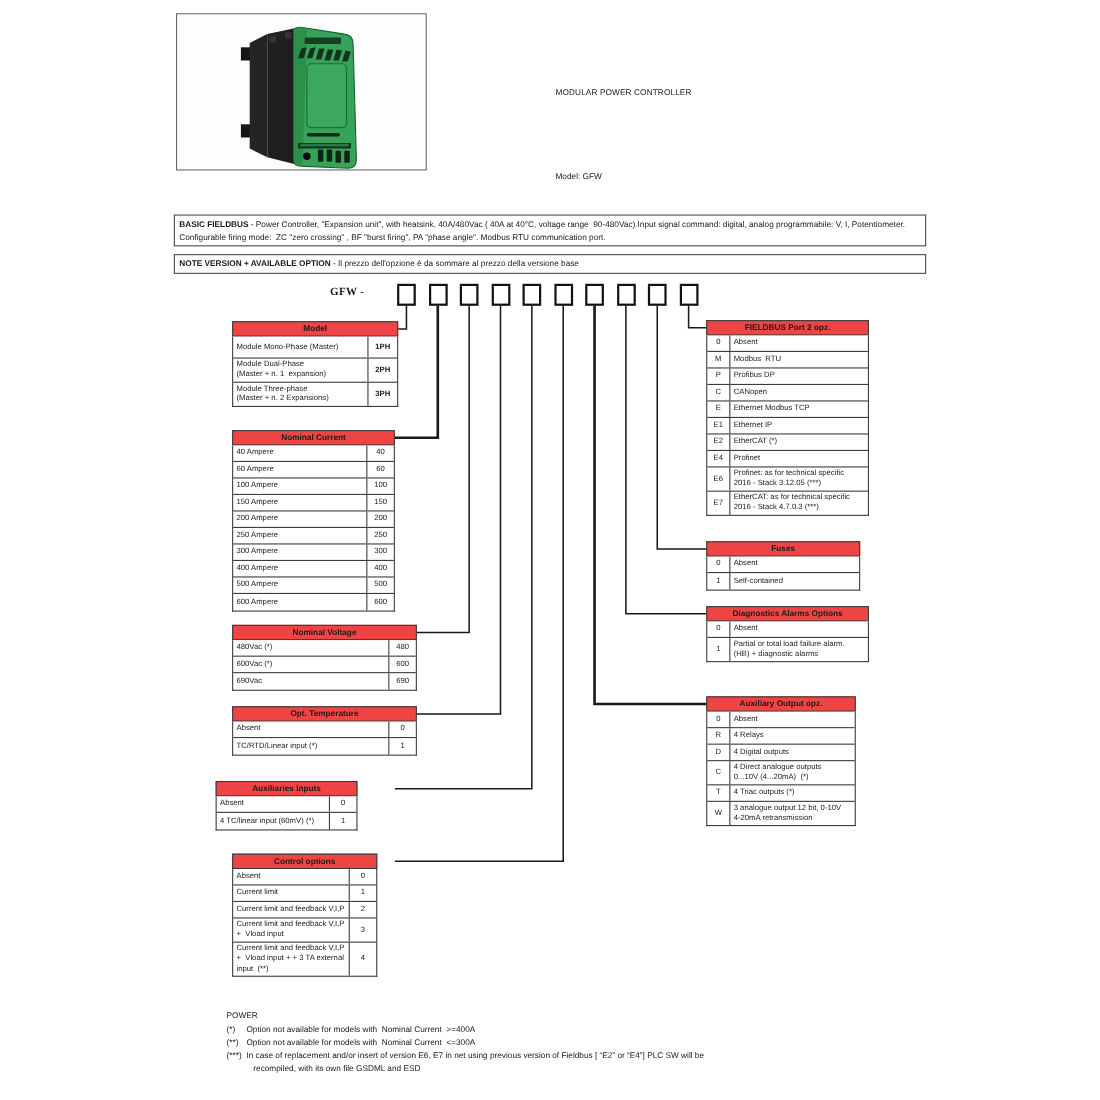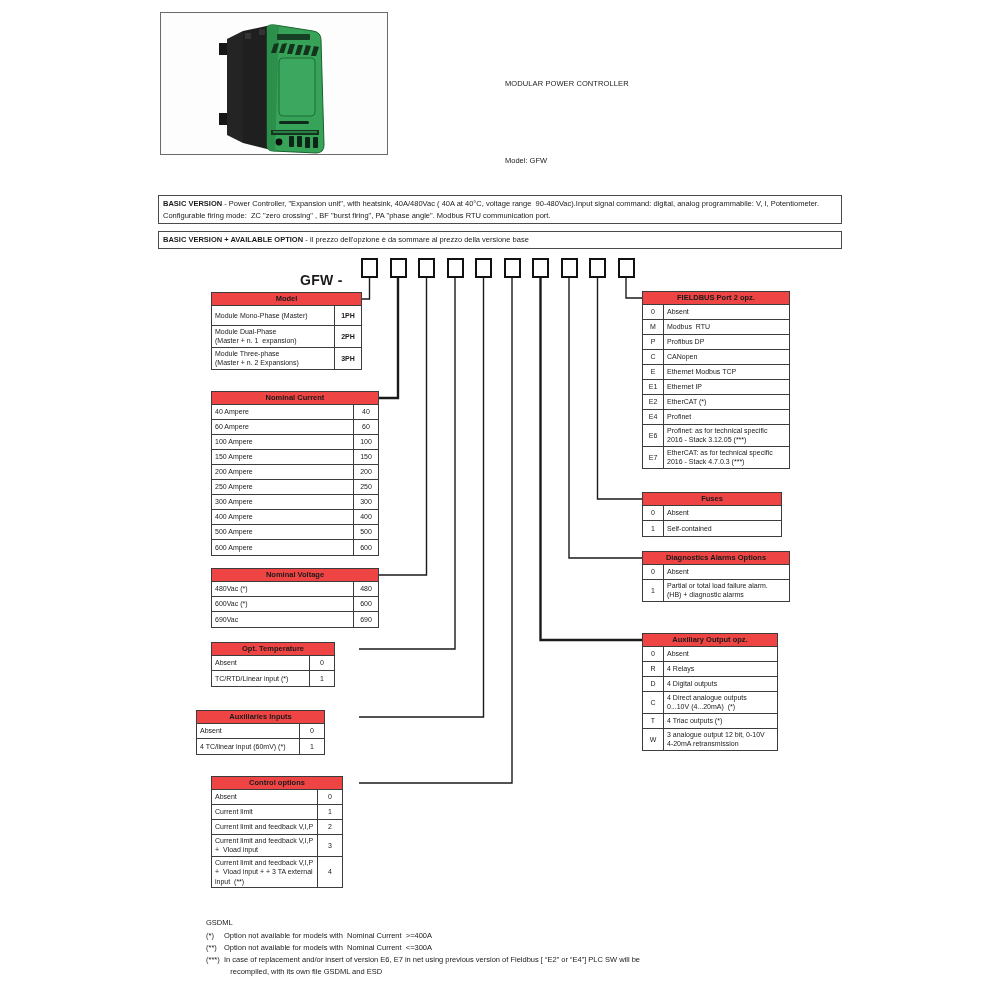--- a/index.html
+++ b/index.html
@@ -13,21 +13,21 @@
   #doc-title{left:505px;top:79px;font-size:7.5px;font-weight:normal;letter-spacing:.1px;}
   #model-line{left:505px;top:156px;font-size:7.5px;}
 
   
   .desc-box{left:158px;width:684px;border:1px solid #4a4a4a;font-size:7.5px;line-height:1.55;padding:2px 4px;white-space:pre-wrap;}
   #bv1{top:195px;min-height:25px;}
   #bv2{top:231px;min-height:12px;}
   .desc-box b{font-weight:bold;}
 
   
-  #gfw-prefix{left:300px;top:272px;font-size:14px;font-weight:bold;letter-spacing:.3px;}
+  #gfw-prefix{left:300px;top:260px;font-size:10px;font-weight:bold;letter-spacing:.3px;font-family:Liberation Serif, serif;}
   #boxes{left:361px;top:258px;display:flex;gap:11.5px;}
   .cbox{width:17px;height:20px;border:2px solid #111;background:#fff;box-sizing:border-box;}
 
   
   #connectors{left:0;top:0;}
 
   
   .ot{position:absolute;box-sizing:border-box;font-size:7px;line-height:1.35;}
   .ot-h{border:1px solid #3c3c3c;background:#ef4444;font-weight:bold;font-size:7.5px;height:14px;display:flex;align-items:center;justify-content:center;box-sizing:border-box;}
   .ot-body{border:1px solid #3c3c3c;border-top:none;box-sizing:border-box;background:#fff;}
@@ -93,23 +93,23 @@
       <rect x="136" y="123" width="5" height="11" rx="1"></rect>
       <rect x="144" y="124" width="5" height="11" rx="1"></rect>
       <rect x="152" y="124" width="5" height="11" rx="1"></rect>
     </g>
   </svg>
 </div>
 
 <div class="abs" id="doc-title">MODULAR POWER CONTROLLER</div>
 <div class="abs" id="model-line">Model: GFW</div>
 
-<div class="abs desc-box" id="bv1"><b>BASIC VERSION</b><span> - Power Controller, "Expansion unit", with heatsink, 40A/480Vac ( 40A at 40°C, voltage range  90-480Vac).Input signal command: digital, analog programmabile: V, I, Potentiometer.
+<div class="abs desc-box" id="bv1"><b>BASIC FIELDBUS</b><span> - Power Controller, "Expansion unit", with heatsink, 40A/480Vac ( 40A at 40°C, voltage range  90-480Vac).Input signal command: digital, analog programmabile: V, I, Potentiometer.
 Configurable firing mode:  ZC "zero crossing" , BF "burst firing", PA "phase angle". Modbus RTU communication port.</span></div>
-<div class="abs desc-box" id="bv2"><b>BASIC VERSION + AVAILABLE OPTION</b><span> - Il prezzo dell'opzione è da sommare al prezzo della versione base</span></div>
+<div class="abs desc-box" id="bv2"><b>NOTE VERSION + AVAILABLE OPTION</b><span> - Il prezzo dell'opzione è da sommare al prezzo della versione base</span></div>
 
 <div class="abs" id="gfw-prefix">GFW -</div>
 <div class="abs" id="boxes">
     <div class="cbox"></div>
     <div class="cbox"></div>
     <div class="cbox"></div>
     <div class="cbox"></div>
     <div class="cbox"></div>
     <div class="cbox"></div>
     <div class="cbox"></div>
@@ -145,21 +145,21 @@
 (Master + n. 1  expansion)</div>
         <div class="ot-code">2PH</div>
       </div>
       <div class="ot-r">
         <div class="ot-label">Module Three-phase
 (Master + n. 2 Expansions)</div>
         <div class="ot-code">3PH</div>
       </div>
     </div>
   </div>
-<div class="ot" style="left:211px;top:391px;width:168px;border-radius:14px;">
+<div class="ot" style="left:211px;top:391px;width:148px;border-radius:14px;">
     <div class="ot-h">Nominal Current</div>
     <div class="ot-body">
       <div class="ot-r">
         <div class="ot-label">40 Ampere</div>
         <div class="ot-code">40</div>
       </div>
       <div class="ot-r">
         <div class="ot-label">60 Ampere</div>
         <div class="ot-code">60</div>
       </div>
@@ -207,21 +207,21 @@
       <div class="ot-r">
         <div class="ot-label">600Vac (*)</div>
         <div class="ot-code">600</div>
       </div>
       <div class="ot-r">
         <div class="ot-label">690Vac</div>
         <div class="ot-code">690</div>
       </div>
     </div>
   </div>
-<div class="ot" style="left:211px;top:642px;width:124px;">
+<div class="ot" style="left:211px;top:642px;width:168px;">
     <div class="ot-h">Opt. Temperature</div>
     <div class="ot-body">
       <div class="ot-r">
         <div class="ot-label">Absent</div>
         <div class="ot-code">0</div>
       </div>
       <div class="ot-r">
         <div class="ot-label">TC/RTD/Linear input (*)</div>
         <div class="ot-code">1</div>
       </div>
@@ -369,21 +369,21 @@
       </div>
       <div class="ot-r">
         <div class="ot-code">W</div>
         <div class="ot-label">3 analogue output 12 bit, 0-10V
 4-20mA retransmission</div>
       </div>
     </div>
   </div>
 
 <div class="abs" id="notes">
-  <div id="notes-heading">GSDML</div>
+  <div id="notes-heading">POWER</div>
   <div id="notes-list">
       <div class="note-item">
         <div class="note-marker">(*)</div>
         <div class="note-text">Option not available for models with  Nominal Current  &gt;=400A</div>
       </div>
       <div class="note-item">
         <div class="note-marker">(**)</div>
         <div class="note-text">Option not available for models with  Nominal Current  &lt;=300A</div>
       </div>
       <div class="note-item">

